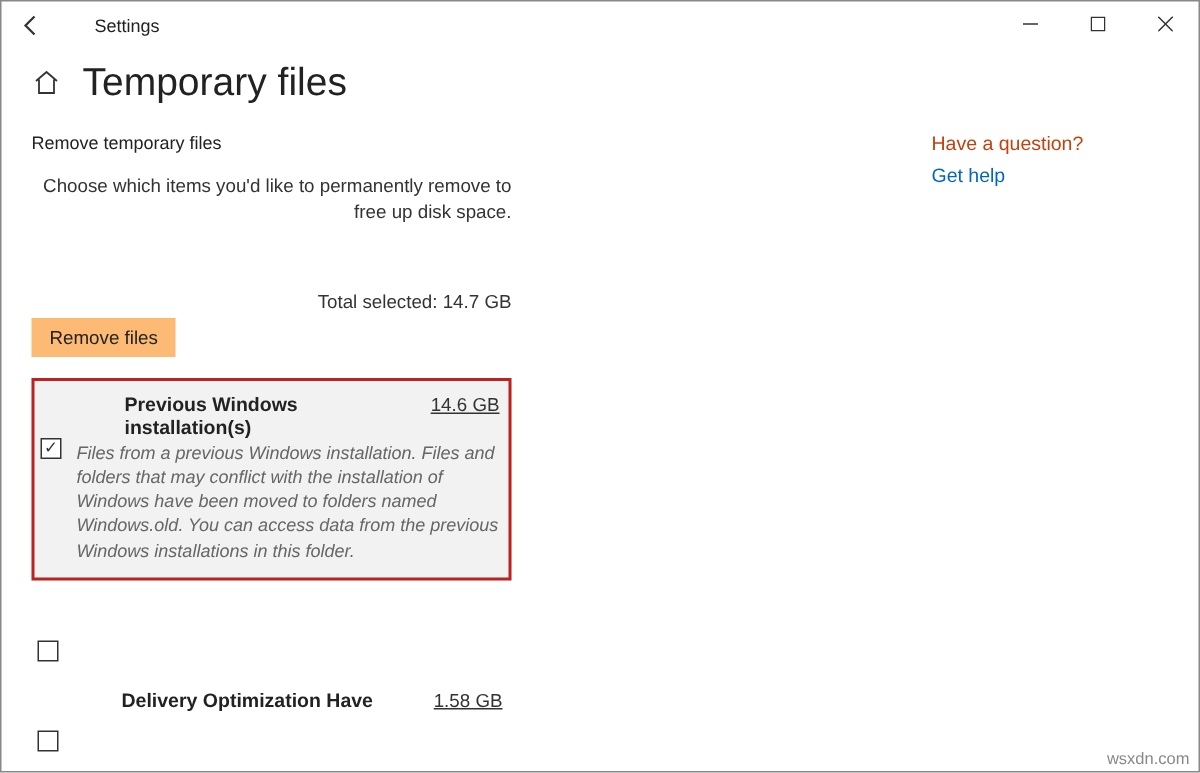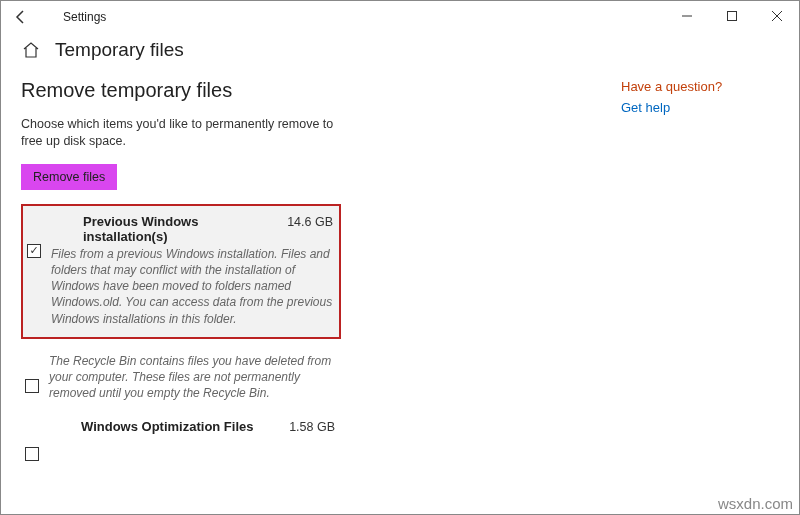--- a/index.html
+++ b/index.html
@@ -48,55 +48,57 @@
       align-items: center;
       padding: 6px 20px 18px 20px;
     }
     .header .home-icon {
       width: 20px; height: 20px;
       display: flex; align-items: center; justify-content: center;
       margin-right: 14px;
     }
     .header h1 {
       font-weight: 400;
-      font-size: 19px;
+      font-size: 26px;
       color: #222;
     }
     .content {
       display: flex;
       padding: 0 20px;
     }
     .main {
       width: 320px;
     }
     .subheading {
-      font-size: 20px;
+      font-size: 12px;
       font-weight: 400;
       color: #222;
       margin-bottom: 14px;
     }
     .instruction {
       font-size: 12.5px;
       color: #333;
       line-height: 1.35;
       margin-bottom: 14px;
+      text-align: right;
     }
     .action-row {
       display: flex;
       justify-content: space-between;
       align-items: center;
       margin-bottom: 14px;
     }
     .remove-btn {
-      background: #d946ef;
+      background: #fdba74;
       border: none;
       padding: 6px 12px;
       font-size: 12.5px;
       color: #222;
       cursor: pointer;
+      margin-top: 48px;
     }
     .total-selected {
       font-size: 12.5px;
       color: #333;
     }
     .file-item {
       display: flex;
       align-items: flex-start;
       padding: 8px 6px 10px 4px;
     }
@@ -132,20 +134,21 @@
       font-weight: 600;
       font-size: 13px;
       color: #222;
       padding-left: 32px;
     }
     .item-size {
       font-size: 12.5px;
       color: #333;
       margin-left: 8px;
       white-space: nowrap;
+      text-decoration: underline;
     }
     .item-desc {
       font-size: 12px;
       color: #666;
       line-height: 1.35;
       margin-top: 2px;
       font-style: italic;
     }
     .sidebar-right {
       margin-left: 280px;
@@ -156,21 +159,21 @@
       margin-bottom: 6px;
     }
     .help-link {
       font-size: 13px;
       color: #0067c0;
       cursor: pointer;
     }
     .watermark {
       position: absolute;
       bottom: 2px; right: 6px;
-      font-size: 15px;
+      font-size: 11px;
       color: #888;
     }
   </style>
 </head>
 <body>
 
 <div class="titlebar">
   <div class="back">
     <svg width="16" height="16" viewBox="0 0 16 16">
         <path d="M10 2 L4 8 L10 14" stroke="#333" stroke-width="1.5" fill="none"></path>
@@ -205,49 +208,49 @@
   </div>
   <h1>Temporary files</h1>
 </div>
 
 <div class="content">
   <div class="main">
     <div class="subheading">Remove temporary files</div>
     <div class="instruction">Choose which items you'd like to permanently remove to free up disk space.</div>
     <div class="action-row">
       <button class="remove-btn">Remove files</button>
+      <span class="total-selected">Total selected: 14.7 GB</span>
     </div>
     <div id="file-list">
         <div class="file-item highlighted">
           <div class="checkbox-wrap">
             <div class="cb">✓</div>
           </div>
           <div class="item-body">
             <div class="item-head">
               <span class="item-title">Previous Windows installation(s)</span>
               <span class="item-size">14.6 GB</span>
             </div>
             <div class="item-desc">Files from a previous Windows installation.  Files and folders that may conflict with the installation of Windows have been moved to folders named Windows.old.  You can access data from the previous Windows installations in this folder.</div>
           </div>
         </div>
         <div class="file-item">
           <div class="checkbox-wrap">
             <div class="cb"></div>
           </div>
           <div class="item-body">
-            <div class="item-desc">The Recycle Bin contains files you have deleted from your computer. These files are not permanently removed until you empty the Recycle Bin.</div>
           </div>
         </div>
         <div class="file-item">
           <div class="checkbox-wrap">
             <div class="cb"></div>
           </div>
           <div class="item-body">
             <div class="item-head">
-              <span class="item-title">Windows Optimization Files</span>
+              <span class="item-title">Delivery Optimization Have</span>
               <span class="item-size">1.58 GB</span>
             </div>
           </div>
         </div>
       </div>
   </div>
   <div class="sidebar-right">
     <div class="question">Have a question?</div>
     <div class="help-link">Get help</div>
   </div>

